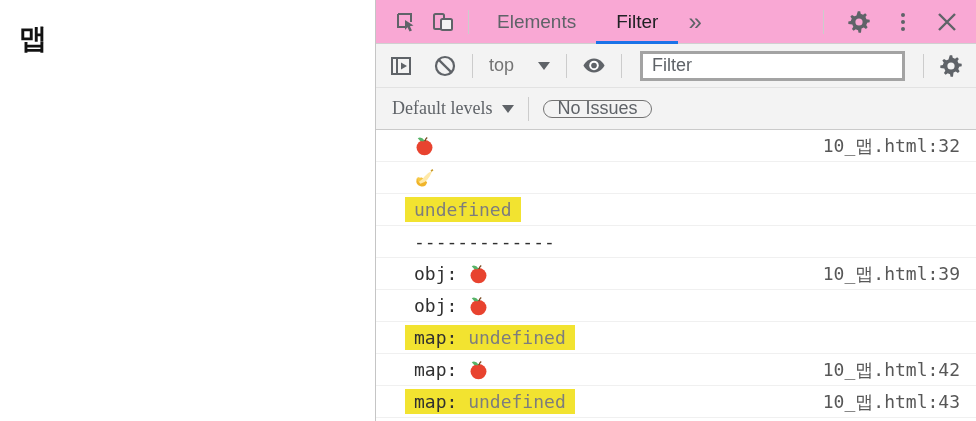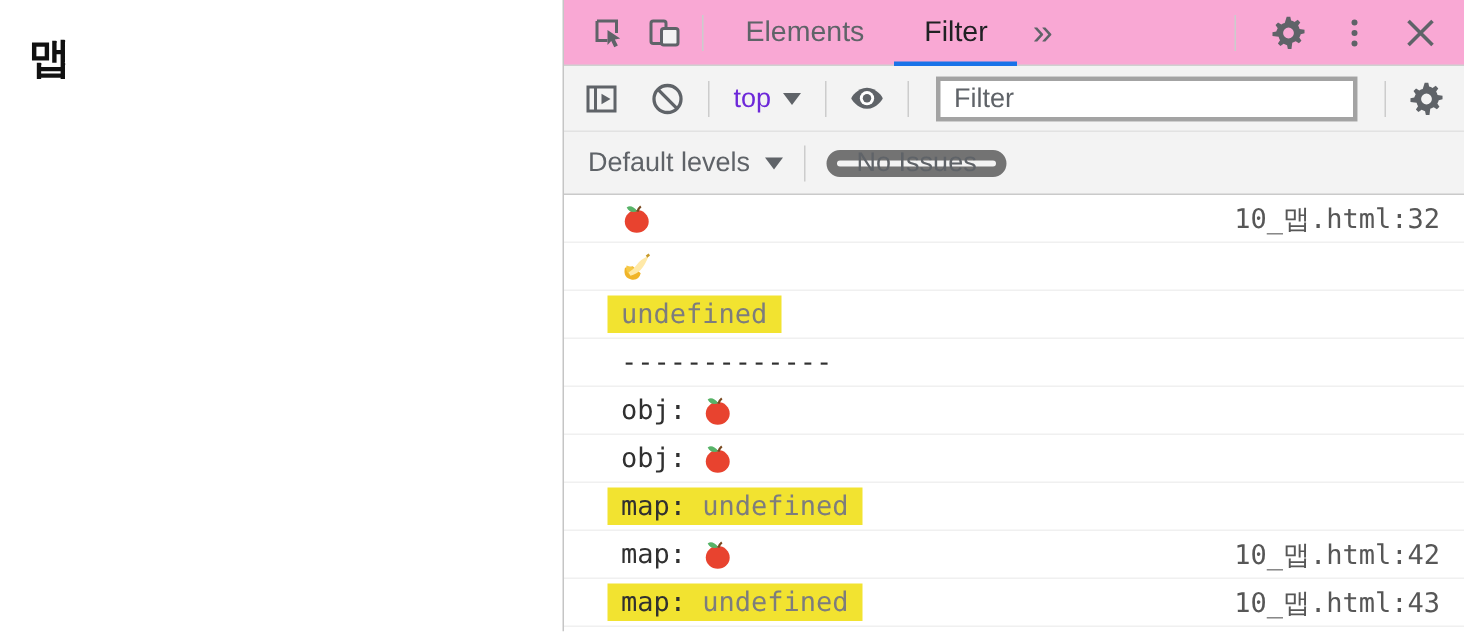--- a/index.html
+++ b/index.html
@@ -30,37 +30,37 @@
   .tab.active { color: #202124; }
   .tab.active::after { content: ""; position: absolute; left: 0; right: 0; bottom: 0;
     height: 3px; background: #1a73e8; }
   .more-tabs { font-size: 24px; color: #5f6368; padding: 0 10px; cursor: pointer; line-height: 34px; }
   .tab-right { margin-left: auto; display: flex; align-items: center; gap: 6px; padding-right: 4px; }
 
   
   .toolbar2 { height: 44px; background: #f3f3f3; border-bottom: 1px solid #e2e2e2;
     display: flex; align-items: center; padding: 0 8px; flex: 0 0 auto; }
   .toolbar2 .vsep { margin: 0 10px; }
-  .ctx-select { display: flex; align-items: center; gap: 8px; padding: 0 6px; font-size: 18px;
-    color: #6d28d9; cursor: pointer; flex: 0 0 auto; }
+  .ctx-select { display: flex; align-items: center; gap: 24px; padding: 0 6px; font-size: 18px;
+    color: #737373; cursor: pointer; flex: 0 0 auto; }
   .caret { width: 0; height: 0; border-left: 6px solid transparent; border-right: 6px solid transparent;
     border-top: 8px solid #5f6368; display: inline-block; }
   .filter-input { flex: 1 1 auto; height: 30px; margin: 0 8px; border: 3px solid #a3a3a3;
     background: #fff; font-size: 18px; color: #202124; padding: 0 9px; outline: none;
     font-family: "Liberation Sans", sans-serif; }
   .filter-input::placeholder { color: #5f6368; }
 
   
   .toolbar3 { height: 42px; background: #f3f3f3; border-bottom: 1px solid #cacaca;
     display: flex; align-items: center; padding: 0 16px; flex: 0 0 auto; }
   .levels { display: flex; align-items: center; gap: 10px; font-size: 18px; color: #5f6368;
-    cursor: pointer; flex: 0 0 auto; }
+    cursor: pointer; flex: 0 0 auto; font-family: Liberation Serif, serif; }
   .toolbar3 .vsep { margin: 0 14px; }
   .no-issues { height: 18px; display: flex; align-items: center; padding: 0 13px;
-    border: 7px solid #737373; border-radius: 10px; font-size: 18px; color: #5f6368;
+    border: 1px solid #737373; border-radius: 10px; font-size: 18px; color: #5f6368;
     background: #f3f3f3; cursor: pointer; flex: 0 0 auto; }
 
   
   .console-area { flex: 1 1 auto; background: #fff; overflow: hidden; }
   .console-row { height: 32px; border-bottom: 1px solid #f0f0f0; display: flex;
     align-items: center; padding-left: 38px; padding-right: 16px;
     font-family: "DejaVu Sans Mono", "Liberation Mono", monospace; font-size: 18px; color: #303030; }
   .msg-content { white-space: pre; display: flex; align-items: center; }
   .msg-content .t-undefined { color: #7d7d7d; }
   .hl { background: #f2e330; padding: 2px 9px; margin-left: -9px; display: inline-flex;
@@ -188,20 +188,21 @@
         </div>
         <div class="console-row">
           <span class="msg-content"><span class="t-text">-------------</span></span>
         </div>
         <div class="console-row">
           <span class="msg-content"><span class="t-text">obj: </span><span><svg class="emoji-svg" viewBox="0 0 20 20">
                 <ellipse cx="10" cy="12" rx="7.6" ry="7.2" fill="#e8432f"></ellipse>
                 <path d="M10.5 5.6 Q6.5 0.8 3.6 3.2 Q5.8 7.2 10.5 5.6Z" fill="#57b368"></path>
                 <path d="M10.4 5.8 Q11 3.6 12.6 2.4" stroke="#7a4a21" stroke-width="1.4" fill="none"></path>
               </svg></span></span>
+          <a class="src-link">10_맵.html:39</a>
         </div>
         <div class="console-row">
           <span class="msg-content"><span class="t-text">obj: </span><span><svg class="emoji-svg" viewBox="0 0 20 20">
                 <ellipse cx="10" cy="12" rx="7.6" ry="7.2" fill="#e8432f"></ellipse>
                 <path d="M10.5 5.6 Q6.5 0.8 3.6 3.2 Q5.8 7.2 10.5 5.6Z" fill="#57b368"></path>
                 <path d="M10.4 5.8 Q11 3.6 12.6 2.4" stroke="#7a4a21" stroke-width="1.4" fill="none"></path>
               </svg></span></span>
         </div>
         <div class="console-row">
           <span class="msg-content hl"><span class="t-text">map: </span><span class="t-undefined">undefined</span></span>

